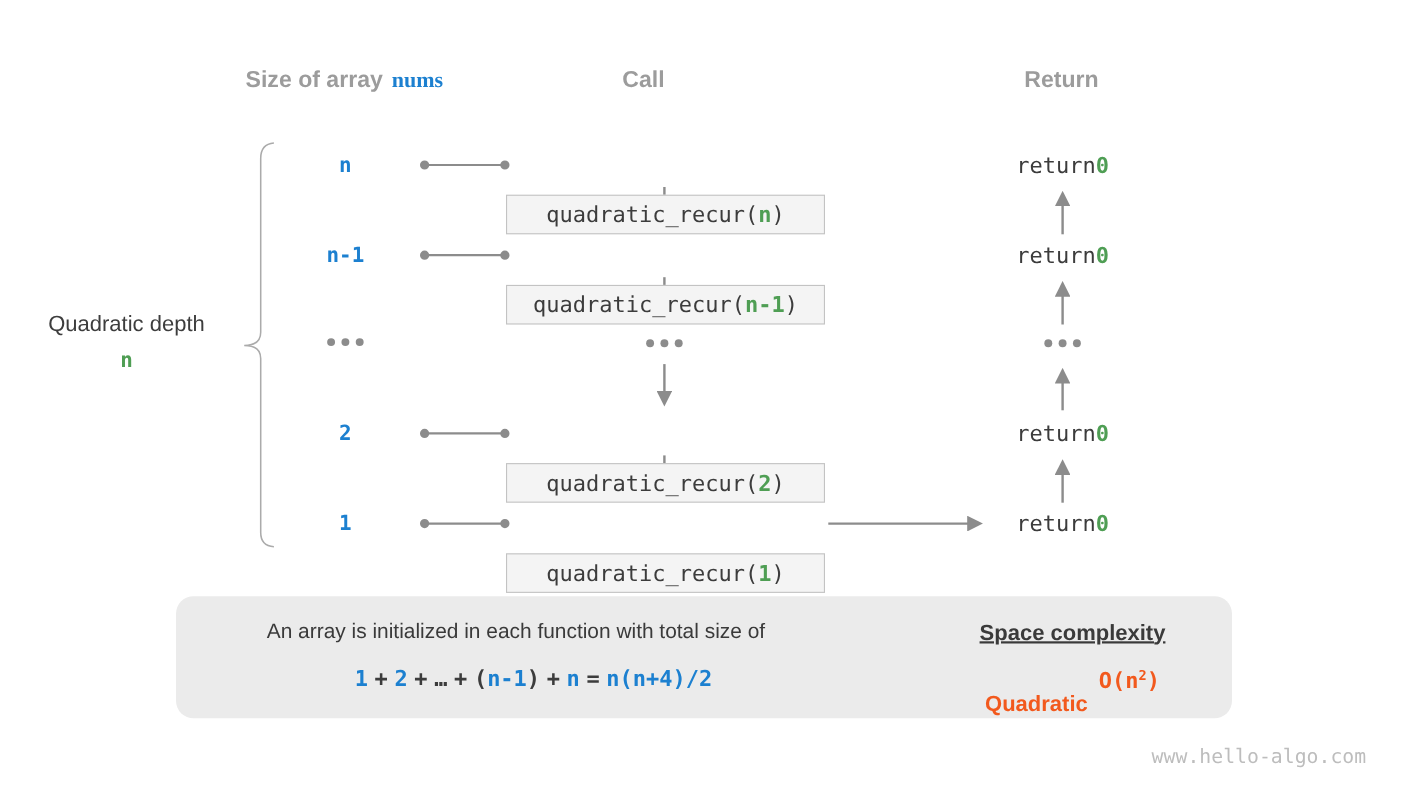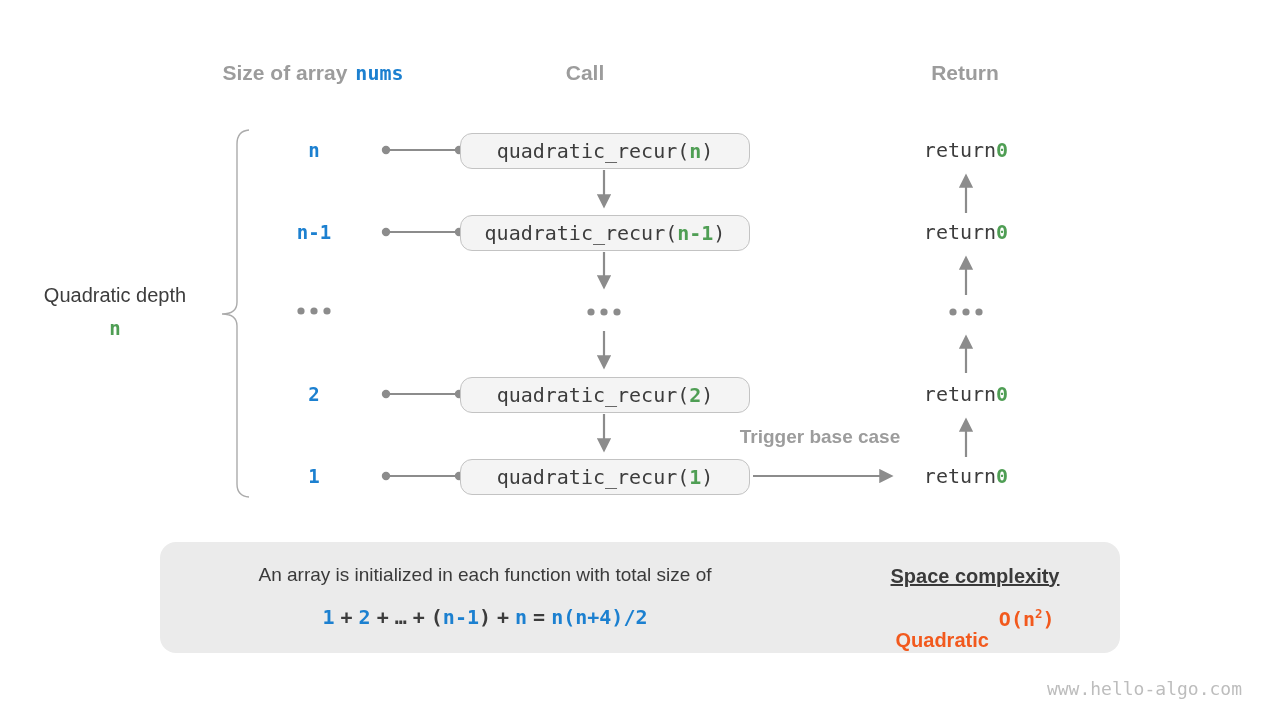--- a/index.html
+++ b/index.html
@@ -18,34 +18,34 @@
   .bold{font-weight:bold;}
   svg.overlay{position:absolute;left:0;top:0;z-index:1;pointer-events:none;}
   .layer{position:absolute;left:0;top:0;width:100%;height:100%;z-index:2;}
 
   .col-header{top:60px;height:26px;font-size:21px;font-weight:bold;color:#9c9c9c;}
   .col-header .mono{font-size:20px;}
 
   .row-label{width:100px;height:36px;font-size:19px;font-weight:bold;color:#1c80d0;}
   .call-box{
     left:460px;width:290px;height:36px;background:#f4f4f4;
-    border:1.5px solid #c3c3c3;border-radius:12px;box-sizing:border-box;
-    font-size:20px;color:#3c3c3c;
+    border:1.5px solid #c3c3c3;border-radius:0;box-sizing:border-box;
+    font-size:20px;color:#3c3c3c;margin-top:44px;
   }
   .return-text{left:906px;width:120px;height:36px;font-size:20px;color:#3c3c3c;}
   .arg{font-weight:bold;}
 
   .recursion-label{left:15px;top:284px;width:200px;text-align:center;}
   .recursion-label .l1{font-size:20px;color:#3d3d3d;}
   .recursion-label .l2{font-size:19px;margin-top:10px;}
 
   .trigger-label{left:715px;top:424px;width:210px;height:26px;font-size:19px;font-weight:bold;color:#9c9c9c;}
 
   .summary-box{left:160px;top:542px;width:960px;height:111px;background:#ebebeb;border-radius:16px;}
-  .summary-line1{left:180px;top:562px;width:610px;height:26px;font-size:19px;color:#3a3a3a;}
+  .summary-line1{left:164px;top:562px;width:610px;height:26px;font-size:19px;color:#3a3a3a;}
   .summary-formula{left:180px;top:602px;width:610px;height:30px;font-size:20px;font-weight:bold;}
   .summary-formula span{padding:0 3px;}
   .result-title{left:850px;top:563px;width:250px;height:26px;font-size:20px;font-weight:bold;color:#3a3a3a;text-decoration:underline;}
   .result-line{left:850px;top:603px;width:250px;height:30px;font-size:20px;font-weight:bold;}
   .result-line .mono{margin-left:10px;}
   .result-line sup{font-size:0.62em;vertical-align:super;}
 
   .watermark{left:1040px;top:678px;width:202px;text-align:right;font-size:18px;color:#bdbdbd;}
 </style>
 </head>
@@ -105,21 +105,21 @@
         <circle cx="979" cy="312" r="3.6"></circle>
     </g>
 
     <polygon points="800,590 821,590 821,581 846,598 821,615 821,606 800,606" fill="#bcbcbc"></polygon>
   </svg>
 
   <div class="layer">
 
     <div class="abs center col-header" style="left:163px;width:300px;">
       <span>Size of array</span>
-      <span class="mono c-blue" style="margin-left:8px;">nums</span>
+      <span class="mono c-blue" style="margin-left:8px;font-family:Liberation Serif, serif;">nums</span>
     </div>
     <div class="abs center col-header" style="left:535px;width:100px;">Call</div>
     <div class="abs center col-header" style="left:915px;width:100px;">Return</div>
 
     <div class="abs recursion-label">
       <div class="l1">Quadratic depth</div>
       <div class="l2 mono bold c-green">n</div>
     </div>
 
     <div class="abs center row-label mono" style="left:264px;top:132px;">n</div>
@@ -159,21 +159,20 @@
     <div class="abs center call-box mono" style="top:459px;">
       <span>quadratic_recur(</span>
         <span class="arg c-green">1</span>
         <span>)</span>
     </div>
     <div class="abs center return-text mono" style="top:458px;">
       <span>return </span>
         <span class="arg c-green">0</span>
     </div>
 
-    <div class="abs center trigger-label">Trigger base case</div>
 
     <div class="abs summary-box"></div>
     <div class="abs center summary-line1">An array is initialized in each function with total size of</div>
     <div class="abs center summary-formula mono">
       <span class="c-blue">1</span>
       <span class="c-dark">+</span>
       <span class="c-blue">2</span>
       <span class="c-dark">+</span>
       <span class="c-dark">…</span>
       <span class="c-dark">+</span>

